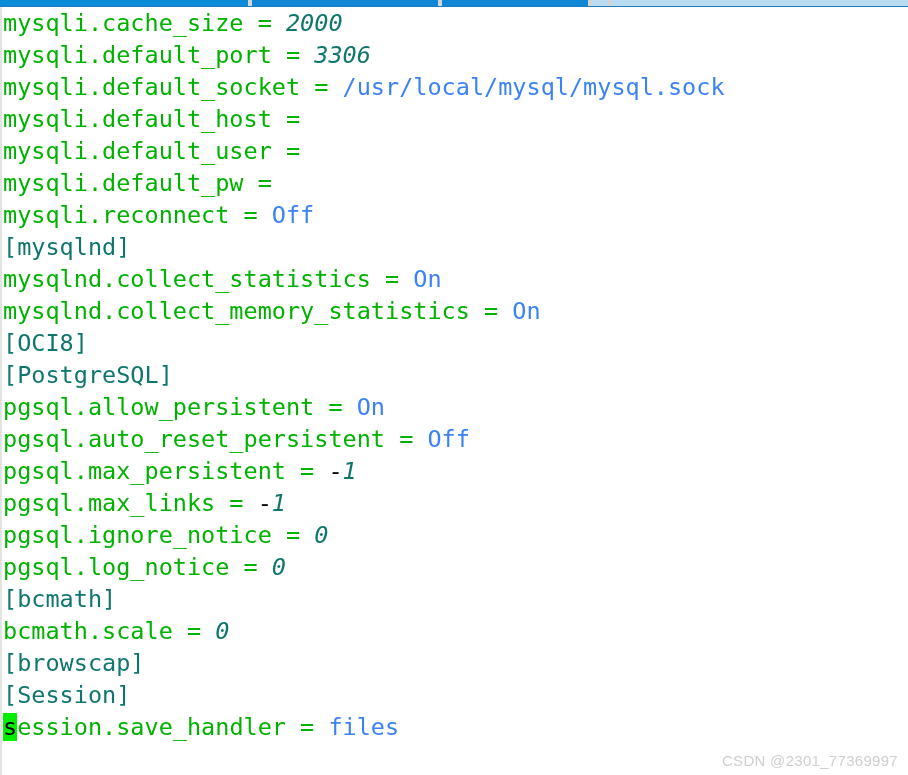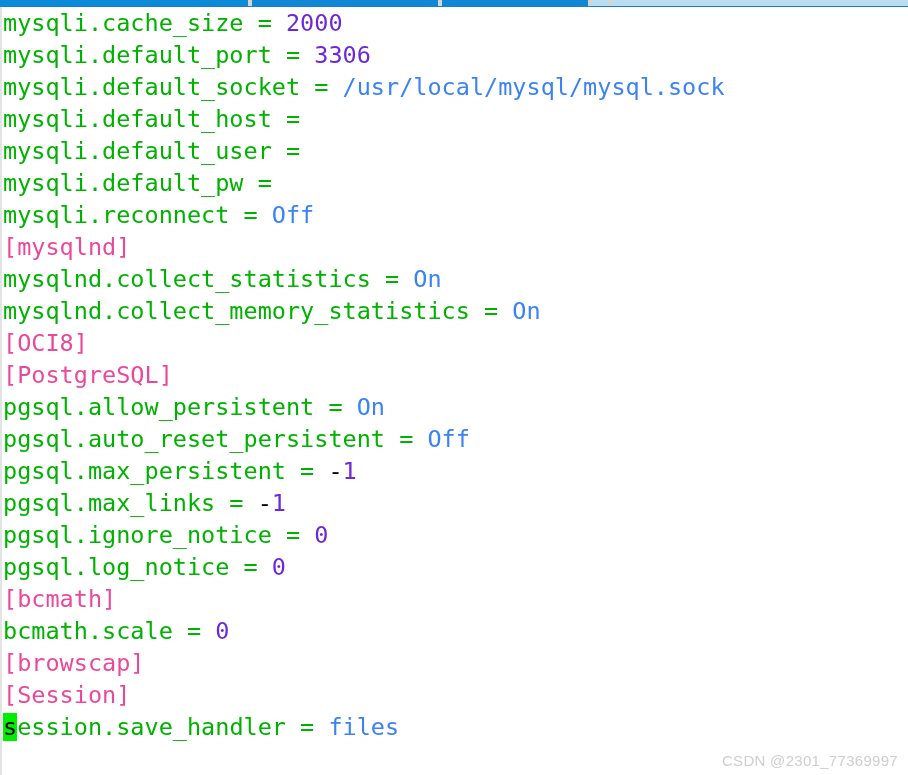--- a/index.html
+++ b/index.html
@@ -64,22 +64,22 @@
     font-size: 23.5px;
     line-height: 32px;
     letter-spacing: 0px;
     white-space: pre;
   }
   .line {
     height: 32px;
     white-space: pre;
   }
   .k   { color: #00b200; }   
-  .sec { color: #ec4899; }   
-  .num { color: #6d28d9; }   
+  .sec { color: #0f766e; }   
+  .num { color: #0f766e; font-style: italic; }   
   .val { color: #3b82f6; }   
   .op  { color: #000000; }   
   .cursor {
     background: #00ee00;
     color: #000000;
   }
 
   
   #watermark {
     position: absolute;

